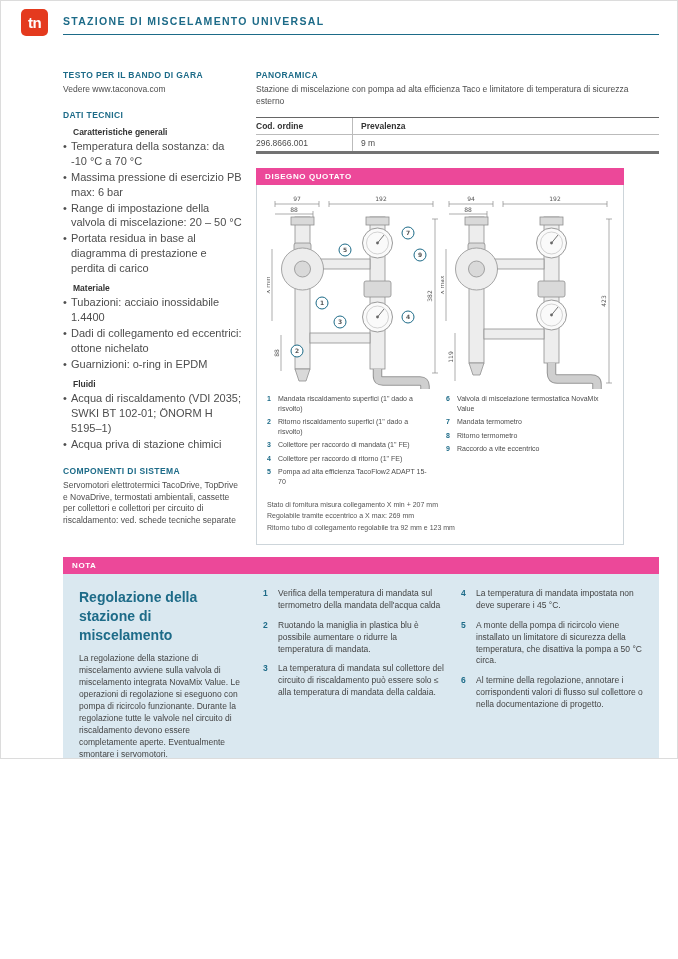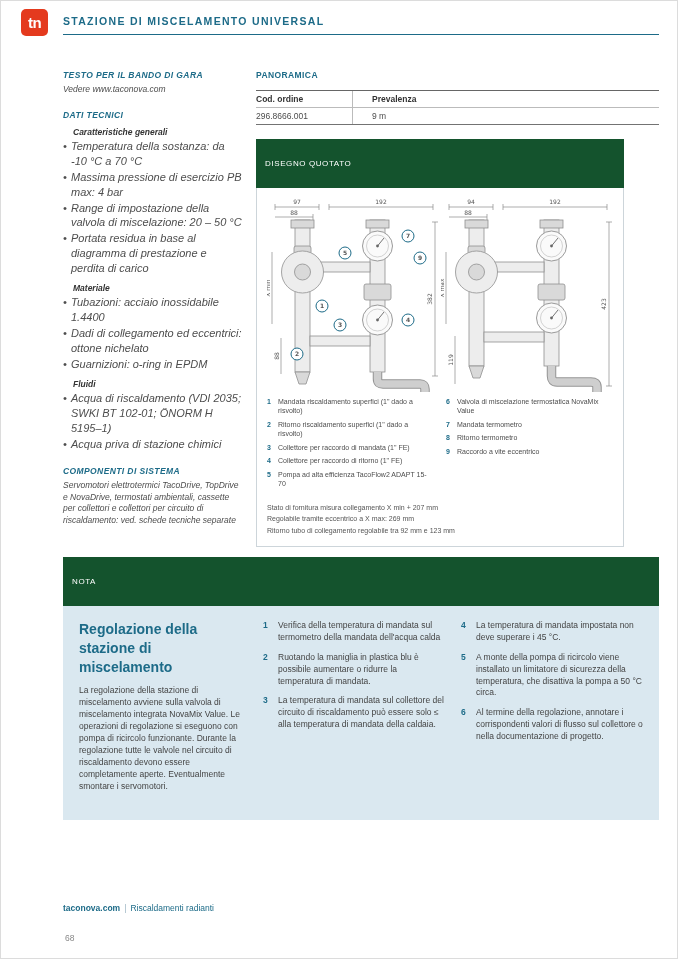--- a/index.html
+++ b/index.html
@@ -1,62 +1,62 @@
 <!DOCTYPE html>
 <html><head>
 <meta charset="utf-8">
 <style>
   html,body{margin:0;padding:0;background:#ffffff;}
   .page{
-    position:relative;width:678px;height:959px;background:#fff;
+    position:relative;width:678px;height:759px;background:#fff;
     font-family:"Liberation Sans", sans-serif;color:#4d4d4d;
     border:1px solid #dcdcdc;box-sizing:border-box;overflow:hidden;
   }
   
   .logo{
     position:absolute;left:20px;top:8px;width:27px;height:27px;
     background:#e43a1e;border-radius:5px;color:#fff;
     display:flex;align-items:center;justify-content:center;
     font-weight:bold;font-size:15px;letter-spacing:-.5px;
   }
   .page-title{
     position:absolute;left:62px;top:14px;color:#1d6b88;
     font-size:10.5px;font-weight:bold;letter-spacing:1.3px;
   }
   .title-rule{position:absolute;left:62px;top:33px;width:596px;height:1px;background:#1d6b88;}
   
   .col-left{position:absolute;left:62px;top:69px;width:180px;}
   .col-right{position:absolute;left:255px;top:69px;width:403px;}
   .h-teal{color:#1d6b88;font-size:8.5px;font-weight:bold;letter-spacing:.4px;margin-bottom:4px;}
   .body-text{font-size:8.5px;line-height:1.38;color:#4d4d4d;}
-  .sec{margin-bottom:14px;font-style:italic;}
+  .sec{margin-bottom:14px;}
   .subhead{font-size:8.5px;font-weight:bold;color:#333;margin:7px 10px 2px;}
   ul.bullets{margin:0;padding:0;list-style:none;}
   ul.bullets li{
     position:relative;padding-left:8px;font-size:11px;line-height:1.36;
     color:#4d4d4d;margin-bottom:1px;
   }
   ul.bullets li::before{content:"•";position:absolute;left:0;top:0;color:#4d4d4d;}
   
   table.order-table{width:100%;border-collapse:collapse;margin-top:10px;}
   table.order-table th{
     font-size:8.5px;text-align:left;color:#333;font-weight:bold;
     border-top:1px solid #666;border-bottom:1px solid #bbb;padding:3px 8px 3px 0;
   }
   table.order-table td{
     font-size:8.5px;text-align:left;color:#4d4d4d;
-    border-bottom:1px solid #737373;padding:3px 8px 3px 0;
-  }
-  table.order-table th+th, table.order-table td+td{border-left:1px solid #bbb;padding-left:19px;}
+    border-bottom:3px solid #737373;padding:3px 8px 3px 0;
+  }
+  table.order-table th+th, table.order-table td+td{border-left:1px solid #bbb;padding-left:8px;}
   .cw1{width:88px;}
   
   .drawing-wrap{margin-top:14px;width:368px;}
   .bar{
-    background:#14532d;color:#fff;font-size:8px;font-weight:normal;
-    letter-spacing:.6px;padding:20px 9px;
+    background:#ec4899;color:#fff;font-size:8px;font-weight:bold;
+    letter-spacing:.6px;padding:4px 9px;
   }
   .drawing-box{border:1px solid #cdd5da;border-top:none;padding:8px 10px 10px;box-sizing:border-box;}
   .drawings{display:flex;justify-content:space-between;}
   svg.tdraw{width:172px;height:196px;}
   svg.tdraw text{font-size:6px;fill:#555;text-anchor:middle;font-family:"DejaVu Sans",sans-serif;}
   .dimg line{stroke:#8a8a8a;stroke-width:.7;}
   .shape{fill:#ededed;stroke:#8f8f8f;stroke-width:.8;}
   .shape-dk{fill:#d9d9d9;stroke:#8f8f8f;stroke-width:.8;}
   .gauge-outer{fill:#fafafa;stroke:#8f8f8f;stroke-width:.9;}
   .gauge-inner{fill:none;stroke:#c0c0c0;stroke-width:.7;}
@@ -105,21 +105,21 @@
       <div class="h-teal">TESTO PER IL BANDO DI GARA</div>
       <div class="body-text">Vedere www.taconova.com</div>
     </div>
 
     <div class="sec">
       <div class="h-teal">DATI TECNICI</div>
 
       <div class="subhead">Caratteristiche generali</div>
       <ul class="bullets">
         <li>Temperatura della sostanza: da -10 °C a 70 °C</li>
-        <li>Massima pressione di esercizio PB max: 4 bar</li>
+        <li>Massima pressione di esercizio PB max: 6 bar</li>
         <li>Range di impostazione della valvola di miscelazione: 20 – 50 °C</li>
         <li>Portata residua in base al diagramma di prestazione e perdita di carico</li>
       </ul>
 
       <div class="subhead">Materiale</div>
       <ul class="bullets">
         <li>Tubazioni: acciaio inossidabile 1.4400</li>
         <li>Dadi di collegamento ed eccentrici: ottone nichelato</li>
         <li>Guarnizioni: o-ring in EPDM</li>
       </ul>
@@ -132,20 +132,21 @@
     </div>
 
     <div class="sec">
       <div class="h-teal">COMPONENTI DI SISTEMA</div>
       <div class="body-text">Servomotori elettrotermici TacoDrive, TopDrive e NovaDrive, termostati ambientali, cassette per collettori e collettori per circuito di riscaldamento: ved. schede tecniche separate</div>
     </div>
   </div>
 
   <div class="col-right">
     <div class="h-teal">PANORAMICA</div>
+    <div class="body-text">Stazione di miscelazione con pompa ad alta efficienza Taco e limitatore di temperatura di sicurezza esterno</div>
 
     <table class="order-table">
       <tbody>
           <tr>
         <th class="cw1">Cod. ordine</th>
         <th>Prevalenza</th>
       </tr>
       <tr>
         <td>296.8666.001</td>
         <td>9 m</td>

